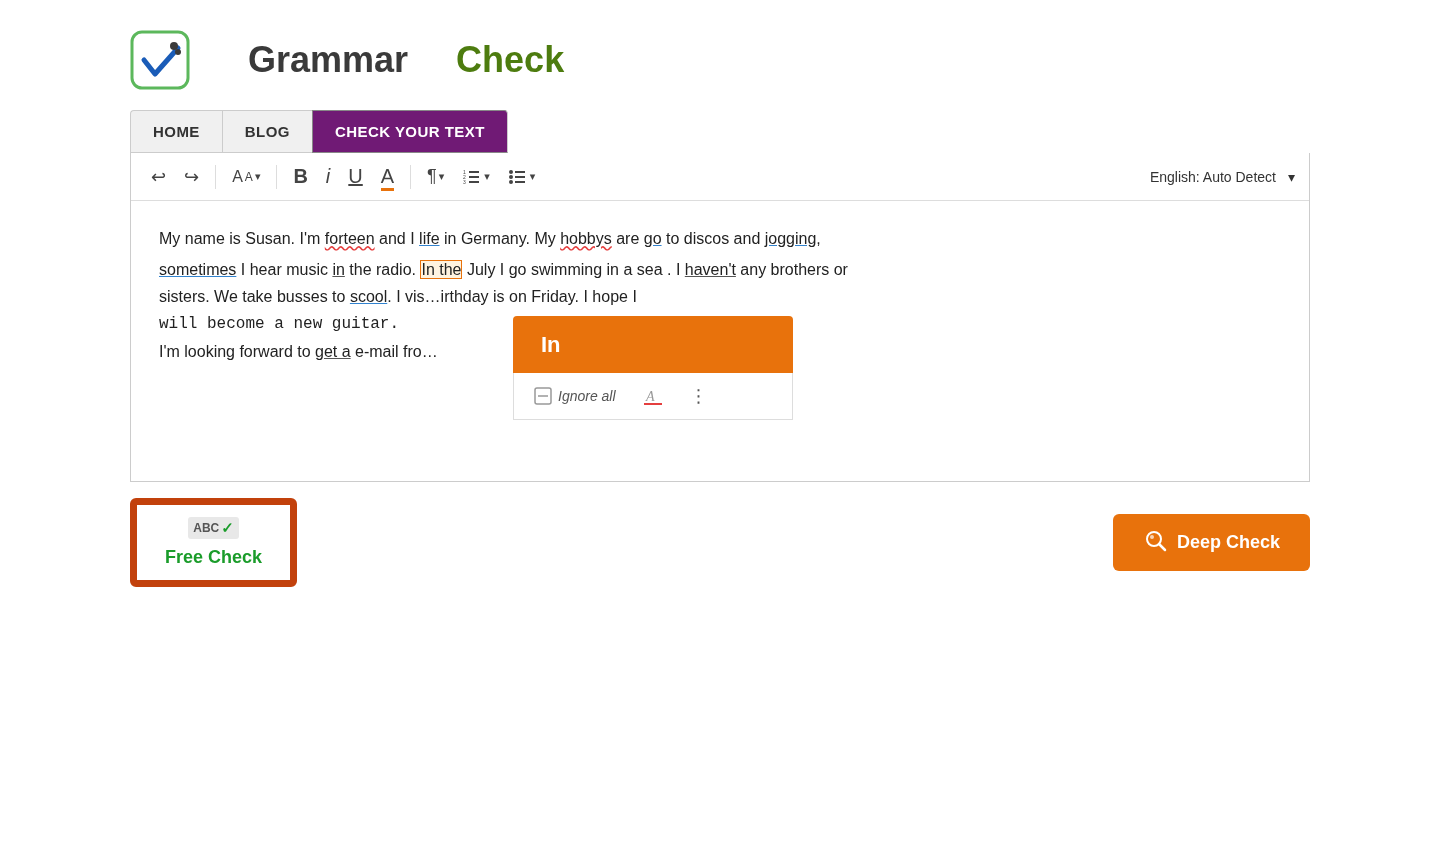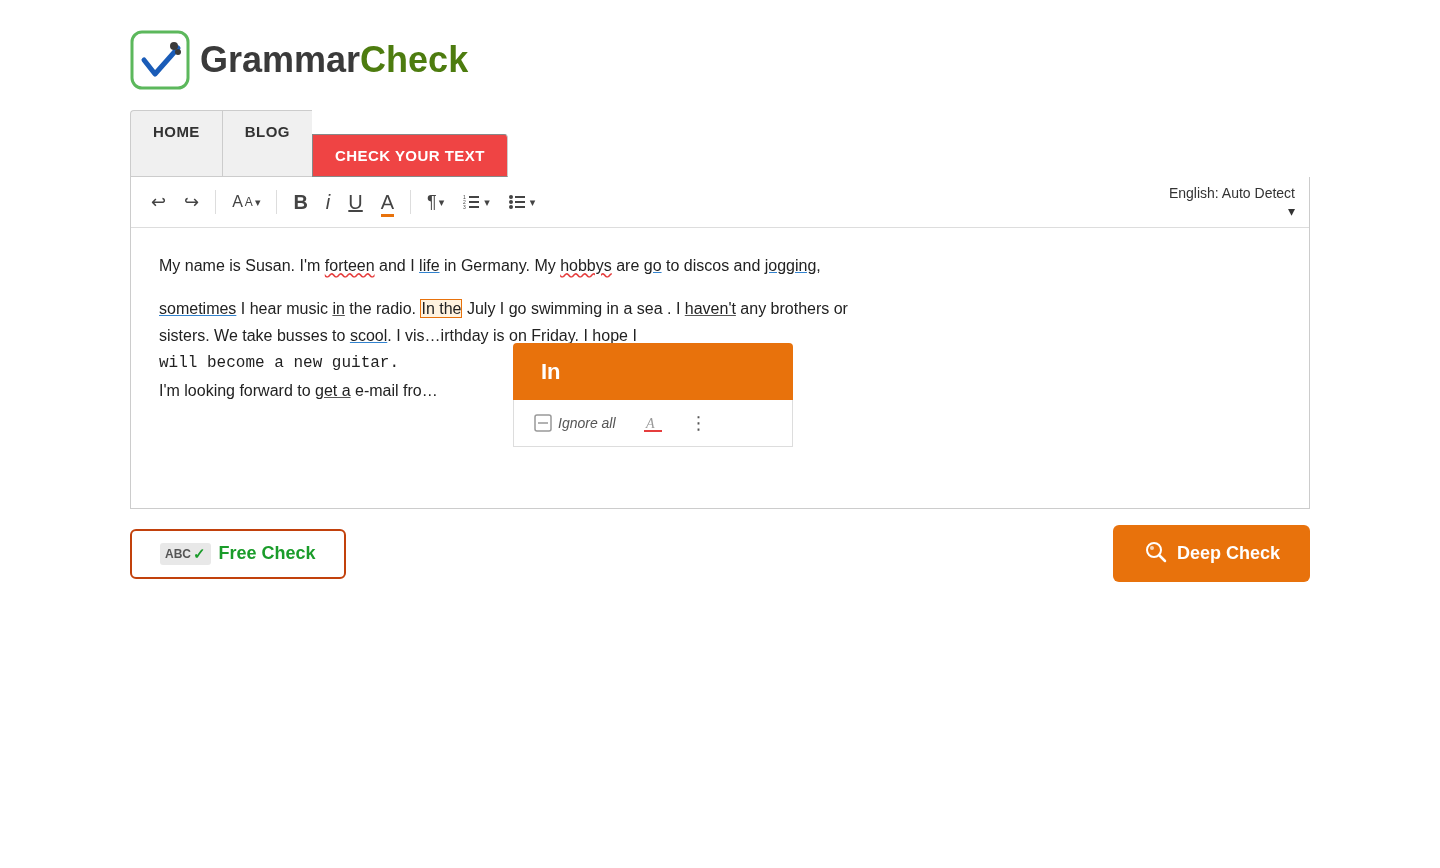--- a/index.html
+++ b/index.html
@@ -19,20 +19,21 @@
       align-items: center;
       gap: 10px;
     }
     .logo-icon {
       width: 60px;
       height: 60px;
     }
     .logo-text {
       font-size: 36px;
       font-weight: bold;
+      margin-left: 48px;
     }
     .logo-grammar { color: #3a3a3a; }
     .logo-check { color: #4d7c0f; }
 
     
     .nav-bar {
       margin: 0 0 0 130px;
       display: flex;
       border-bottom: none;
     }
@@ -43,24 +44,23 @@
       color: #333;
       letter-spacing: 0.03em;
       background: #f0f0f0;
       border: 1px solid #ccc;
       border-right: none;
       cursor: pointer;
       text-transform: uppercase;
     }
     .nav-item:first-child { border-radius: 4px 0 0 0; }
     .nav-item.active {
-      background: #ef4444;
+      background: #701a75;
       color: #fff;
       border-color: #888;
-      margin-top: 24px;
     }
     .nav-item:last-child { border-right: 1px solid #ccc; border-radius: 0 4px 0 0; }
 
     
     .editor-wrapper {
       margin: 0 130px;
       border: 1px solid #ccc;
       border-top: none;
       background: #fff;
     }
@@ -91,23 +91,22 @@
       height: 24px;
       background: #ddd;
       margin: 0 4px;
     }
     .toolbar-spacer { flex: 1; }
     .language-selector {
       font-size: 14px;
       color: #333;
       cursor: pointer;
       display: flex;
-      align-items: flex-end;
-      gap: 2px;
-      flex-direction: column;
+      align-items: center;
+      gap: 12px;
     }
 
     
     .editor-content {
       padding: 24px 28px 30px;
       font-size: 16px;
       line-height: 1.7;
       min-height: 280px;
       position: relative;
     }
@@ -169,27 +168,28 @@
       display: flex;
       justify-content: space-between;
       align-items: center;
       padding: 16px 0;
     }
     .free-check-btn {
       display: flex;
       align-items: center;
       gap: 8px;
       padding: 12px 28px;
-      border: 2px solid #c2410c;
+      border: 7px solid #c2410c;
       border-radius: 6px;
       background: #fff;
       cursor: pointer;
       font-size: 18px;
       font-weight: bold;
       color: #1a9c2a;
+      flex-direction: column;
     }
     .deep-check-btn {
       display: flex;
       align-items: center;
       gap: 10px;
       padding: 14px 30px;
       border-radius: 6px;
       background: #e8720c;
       cursor: pointer;
       font-size: 18px;
@@ -260,21 +260,21 @@
       <span style="font-size:11px;">▾</span>
     </button>
     <div class="toolbar-spacer"></div>
     <div class="language-selector">
       <span>English: Auto Detect</span>
       <span>▾</span>
     </div>
   </div>
 
   <div class="editor-content">
-    <p style="margin-bottom: 16px;">
+    <p style="margin-bottom: 4px;">
       My name is Susan. I'm <span class="underline-red">forteen</span> and I <span class="underline-blue">life</span> in Germany. My <span class="underline-red">hobbys</span> are <span class="underline-blue">go</span> to discos and <span class="underline-blue">jogging,</span>
     </p>
     <p style="margin-bottom: 0;">
       <span class="underline-blue">sometimes</span> I hear music <span class="underline-single">in</span> the radio. <span style="background: #fff3e0; border: 1px solid #e8720c;">In the</span> July I go swimming in a sea . I <span class="underline-single">haven't</span> any brothers or
     </p>
     <p style="margin-bottom: 0;">
       sisters. We take busses to <span class="underline-blue">scool</span>. I vis<span>…</span>irthday is on Friday. I hope I
     </p>
     <p style="margin-bottom: 0; font-family: Liberation Mono, monospace;">will become a new guitar.</p>
     <p>

